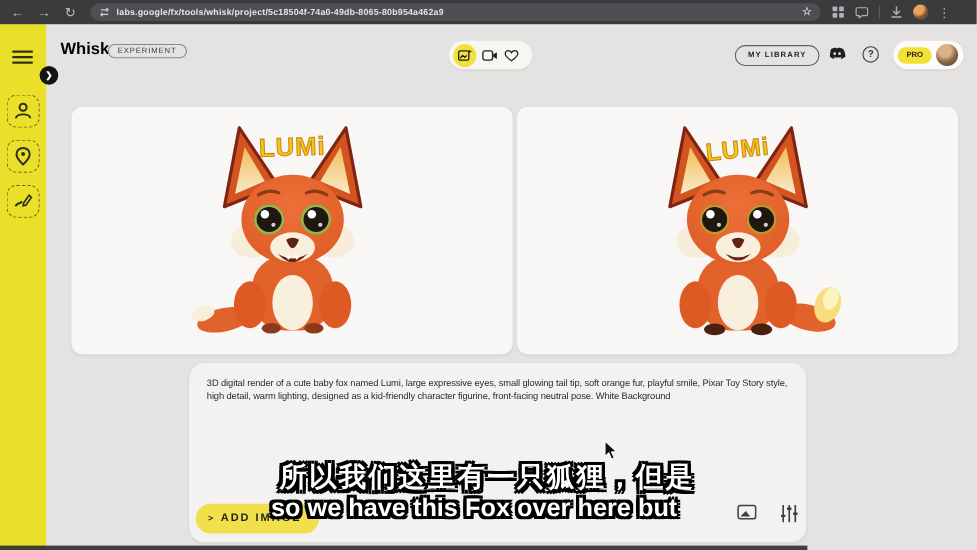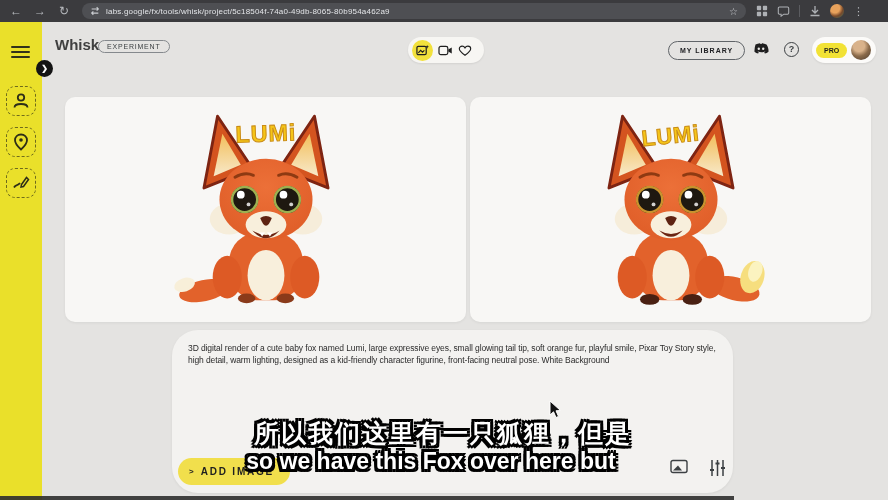--- a/index.html
+++ b/index.html
@@ -7,21 +7,21 @@
   body {
     position:relative; overflow:hidden;
     font-family:"Liberation Sans", sans-serif;
     background:#E4E3E1;
   }
   
   .browser-bar{ position:absolute; top:0; left:0; width:888px; height:22px;
     background:#3B3B3E; display:flex; align-items:center; z-index:10; }
   .nav-btn{ width:24px; text-align:center; color:#B8BBBF; font-size:12px; line-height:22px; cursor:default;}
   .url-pill{ margin-left:6px; width:664px; height:16px; background:#4E4F53;
-    border-radius:8px; display:flex; align-items:center; padding:0 8px; }
+    border-radius:8px; display:flex; align-items:center; padding:0 8px;font-weight:bold; }
   .url-text{ color:#E3E5E8; font-size:8px; margin-left:6px; letter-spacing:.2px; white-space:nowrap; overflow:hidden;}
   .star-ic{ margin-left:auto; color:#C9CCD0; font-size:10px; }
   .chrome-right{ display:flex; align-items:center; gap:9px; margin-left:10px; }
   .chrome-right svg{ display:block; }
   .chrome-sep{ width:1px; height:12px; background:#5B5C60; }
   .chrome-avatar{ width:14px; height:14px; border-radius:50%;
     background:radial-gradient(circle at 35% 30%, #E8A25C 0 35%, #7A4A2B 60%, #3E6E5A 100%); }
   .dots{ color:#B8BBBF; font-size:11px; }
 
   
@@ -29,21 +29,21 @@
 
   .sidebar{ position:absolute; left:0; top:0; width:42px; height:478px; background:#EAE02A; }
   .hamburger{ position:absolute; left:11px; top:24px; width:19px; }
   .hamburger div{ height:2px; background:#32321A; margin-bottom:3px; border-radius:1px;}
   .expand-btn{ position:absolute; left:36px; top:38px; width:17px; height:17px; background:#141414;
     border-radius:50%; color:#fff; font-size:8px; line-height:17px; text-align:center; z-index:6; font-weight:bold;}
   .side-btn{ position:absolute; left:6px; width:30px; height:30px; border:1.5px dashed rgba(45,45,20,.65);
     border-radius:9px; display:flex; align-items:center; justify-content:center; }
   .side-btn svg{ display:block; }
 
-  .whisk-title{ position:absolute; left:55px; top:14px; font-size:15px; font-weight:700; color:#404040; }
+  .whisk-title{ position:absolute; left:55px; top:14px; font-size:15px; font-weight:700; color:#000000; }
   .exp-pill{ position:absolute; left:98px; top:18px; font-size:7px; letter-spacing:.8px;
     border:1px solid #85898D; border-radius:9px; color:#3C4043; padding:2px 8px; }
 
   .mode-pill{ position:absolute; left:408px; top:15px; width:76px; height:26px; background:#F7F6F3;
     border-radius:14px; display:flex; align-items:center; padding:0 4px; gap:5px;
     box-shadow:0 1px 2px rgba(0,0,0,.08); }
   .mode-img{ width:21px; height:21px; border-radius:50%; background:#F2E13C;
     display:flex; align-items:center; justify-content:center; }
   .mode-ic{ display:flex; align-items:center; justify-content:center; }
 
@@ -63,21 +63,21 @@
 
   
   .card{ position:absolute; top:75px; width:401px; height:225px; background:#F8F7F5;
     border-radius:10px; overflow:hidden; display:flex; align-items:flex-end; justify-content:center;
     box-shadow:0 1px 3px rgba(0,0,0,.06);}
   .card-left{ left:65px; } .card-right{ left:470px; }
   .fox-svg{ display:block; margin-bottom:-2px;}
 
   
   .prompt-card{ position:absolute; left:172px; top:308px; width:561px; height:163px;
-    background:#F3F2F0; border-radius:26px; box-shadow:0 1px 3px rgba(0,0,0,.06);}
+    background:#F3F2F0; border-radius:14px; box-shadow:0 1px 3px rgba(0,0,0,.06);}
   .prompt-text{ position:absolute; left:16px; top:12px; width:545px; font-size:8.5px;
     line-height:1.45; letter-spacing:-.1px; color:#2B2B2B;}
   .add-image-btn{ position:absolute; left:6px; bottom:8px; height:27px; border-radius:14px;
     background:#F1DF4C; display:flex; align-items:center; padding:0 16px 0 11px; gap:7px;}
   .add-chevron{ font-size:8px; font-weight:bold; color:#1F1F1F;}
   .add-label{ font-size:10px; font-weight:bold; letter-spacing:1.8px; color:#1F1F1F;}
   .aspect-btn{ position:absolute; left:498px; bottom:15px; }
   .tune-btn{ position:absolute; left:537px; bottom:13px; }
 
   

